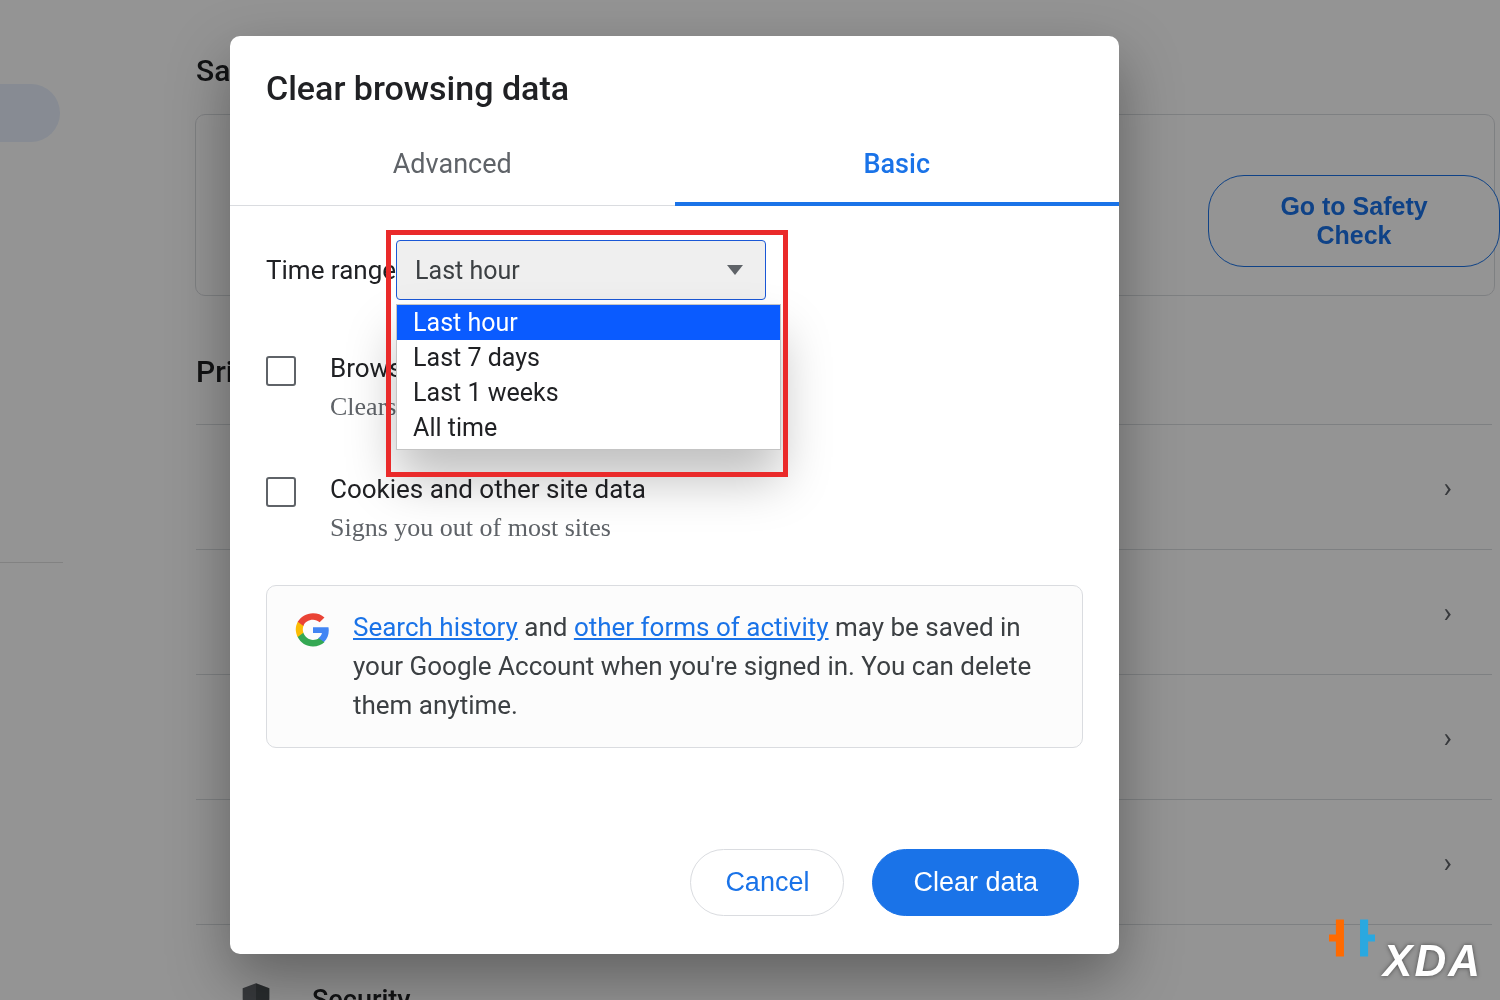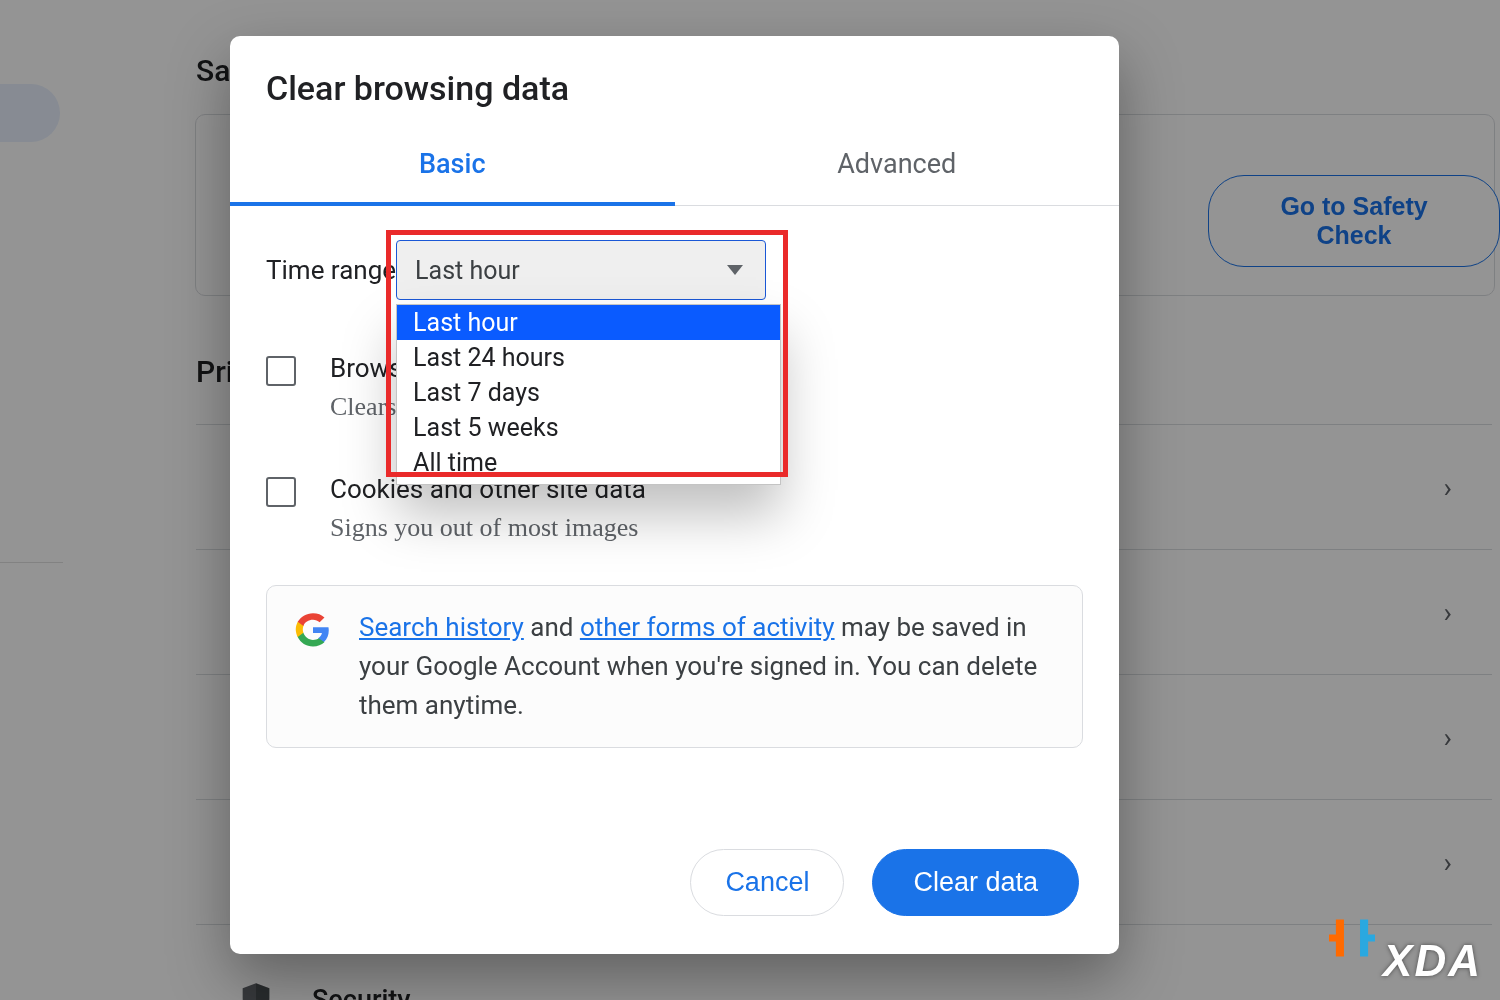--- a/index.html
+++ b/index.html
@@ -86,21 +86,21 @@
   .item { display:flex; gap:34px; padding: 14px 0 32px; }
   .cb { width:30px; height:30px; border:2.5px solid #5f6368; border-radius:3px; margin-top:6px; flex-shrink:0; cursor:pointer; position:relative; }
   .cb.checked { background:#1a73e8; border-color:#1a73e8; }
   .cb.checked::after { content:""; position:absolute; left:7px; top:1px; width:9px; height:17px; border:solid #fff; border-width:0 4px 4px 0; transform:rotate(42deg); }
   .item .txt { font-size:26px; line-height:1.45; }
   .item .title { color:#202124; }
   .item .desc { color:#5f6368;font-family:Liberation Serif, serif; }
 
   .notice {
     margin-top: 6px; border:1px solid #dadce0; border-radius:10px; background:#fcfcfc;
-    padding: 22px 28px; display:flex; gap:28px; align-items:flex-start; font-size:26px; color:#3c4043; line-height:1.5;
+    padding: 22px 28px; display:flex; gap:22px; align-items:flex-start; font-size:26px; color:#3c4043; line-height:1.5;
   }
   .glogo { width:36px; height:36px; flex-shrink:0; margin-top:4px; }
   .notice a { color:#1a73e8; text-decoration: underline; cursor:pointer; }
 
   .footer { display:flex; justify-content:flex-end; gap:28px; padding: 32px 40px 38px; }
   .btn { font-size:27px; font-weight:500; padding: 17px 40px; border-radius: 40px; cursor:pointer; }
   .btn.cancel { background:#fff; border:1.5px solid #dadce0; color:#1a73e8; padding:17px 34px; }
   .btn.primary { background:#1a73e8; border:1.5px solid #1a73e8; color:#fff; }
 </style>
 </head>
@@ -135,56 +135,55 @@
       <div class="sec-title">Security</div>
     </div>
   </div>
 </div>
 <div class="bg-dim"></div>
 
 <div class="dialog">
   <div class="dialog-title">Clear browsing data</div>
 
   <div class="tabs">
+    <div class="tab">Advanced</div>
     <div class="tab active">Basic</div>
-    <div class="tab">Advanced</div>
   </div>
 
   <div class="body">
     <div class="time-row">
       <div class="time-label">Time range</div>
       <div class="select-wrap">
         <div class="dropdown-highlight"></div>
         <div class="select-box">
           <span>Last hour</span>
           <span class="tri"></span>
         </div>
         <div class="dropdown">
           <div class="opt sel">Last hour</div>
-          <div class="opt">Last 24 hours</div>
           <div class="opt">Last 7 days</div>
-          <div class="opt">Last 5 weeks</div>
+          <div class="opt">Last 1 weeks</div>
           <div class="opt">All time</div>
         </div>
       </div>
     </div>
 
     <div class="item">
       <div class="cb"></div>
       <div class="txt">
         <div class="title">Browsing history</div>
         <div class="desc">Clears</div>
       </div>
     </div>
 
     <div class="item">
       <div class="cb"></div>
       <div class="txt">
         <div class="title">Cookies and other site data</div>
-        <div class="desc">Signs you out of most images</div>
+        <div class="desc">Signs you out of most sites</div>
       </div>
     </div>
 
 
     <div class="notice">
       <svg class="glogo" viewBox="0 0 48 48">
         <path fill="#4285F4" d="M45 24.5c0-1.6-.1-2.8-.4-4.1H24v7.5h11.9c-.5 2.7-2.1 5-4.6 6.6v5.4h7.4C43 35.8 45 30.6 45 24.5z"></path>
         <path fill="#34A853" d="M24 46c6.2 0 11.4-2 15.2-5.6l-7.4-5.4c-2 1.4-4.7 2.2-7.8 2.2-6 0-11-4-12.8-9.5H3.6v5.6C7.4 41 15 46 24 46z"></path>
         <path fill="#FBBC05" d="M11.2 27.7c-.5-1.4-.8-2.9-.8-4.5s.3-3.1.8-4.5v-5.6H3.6C2 16.4 1 20 1 23.2s1 6.8 2.6 10.1l7.6-5.6z"></path>
         <path fill="#EA4335" d="M24 10.3c3.4 0 6.4 1.2 8.8 3.4l6.5-6.5C35.4 3.6 30.2 1.5 24 1.5 15 1.5 7.4 6.5 3.6 13.1l7.6 5.6C13 13.3 18 10.3 24 10.3z"></path>

